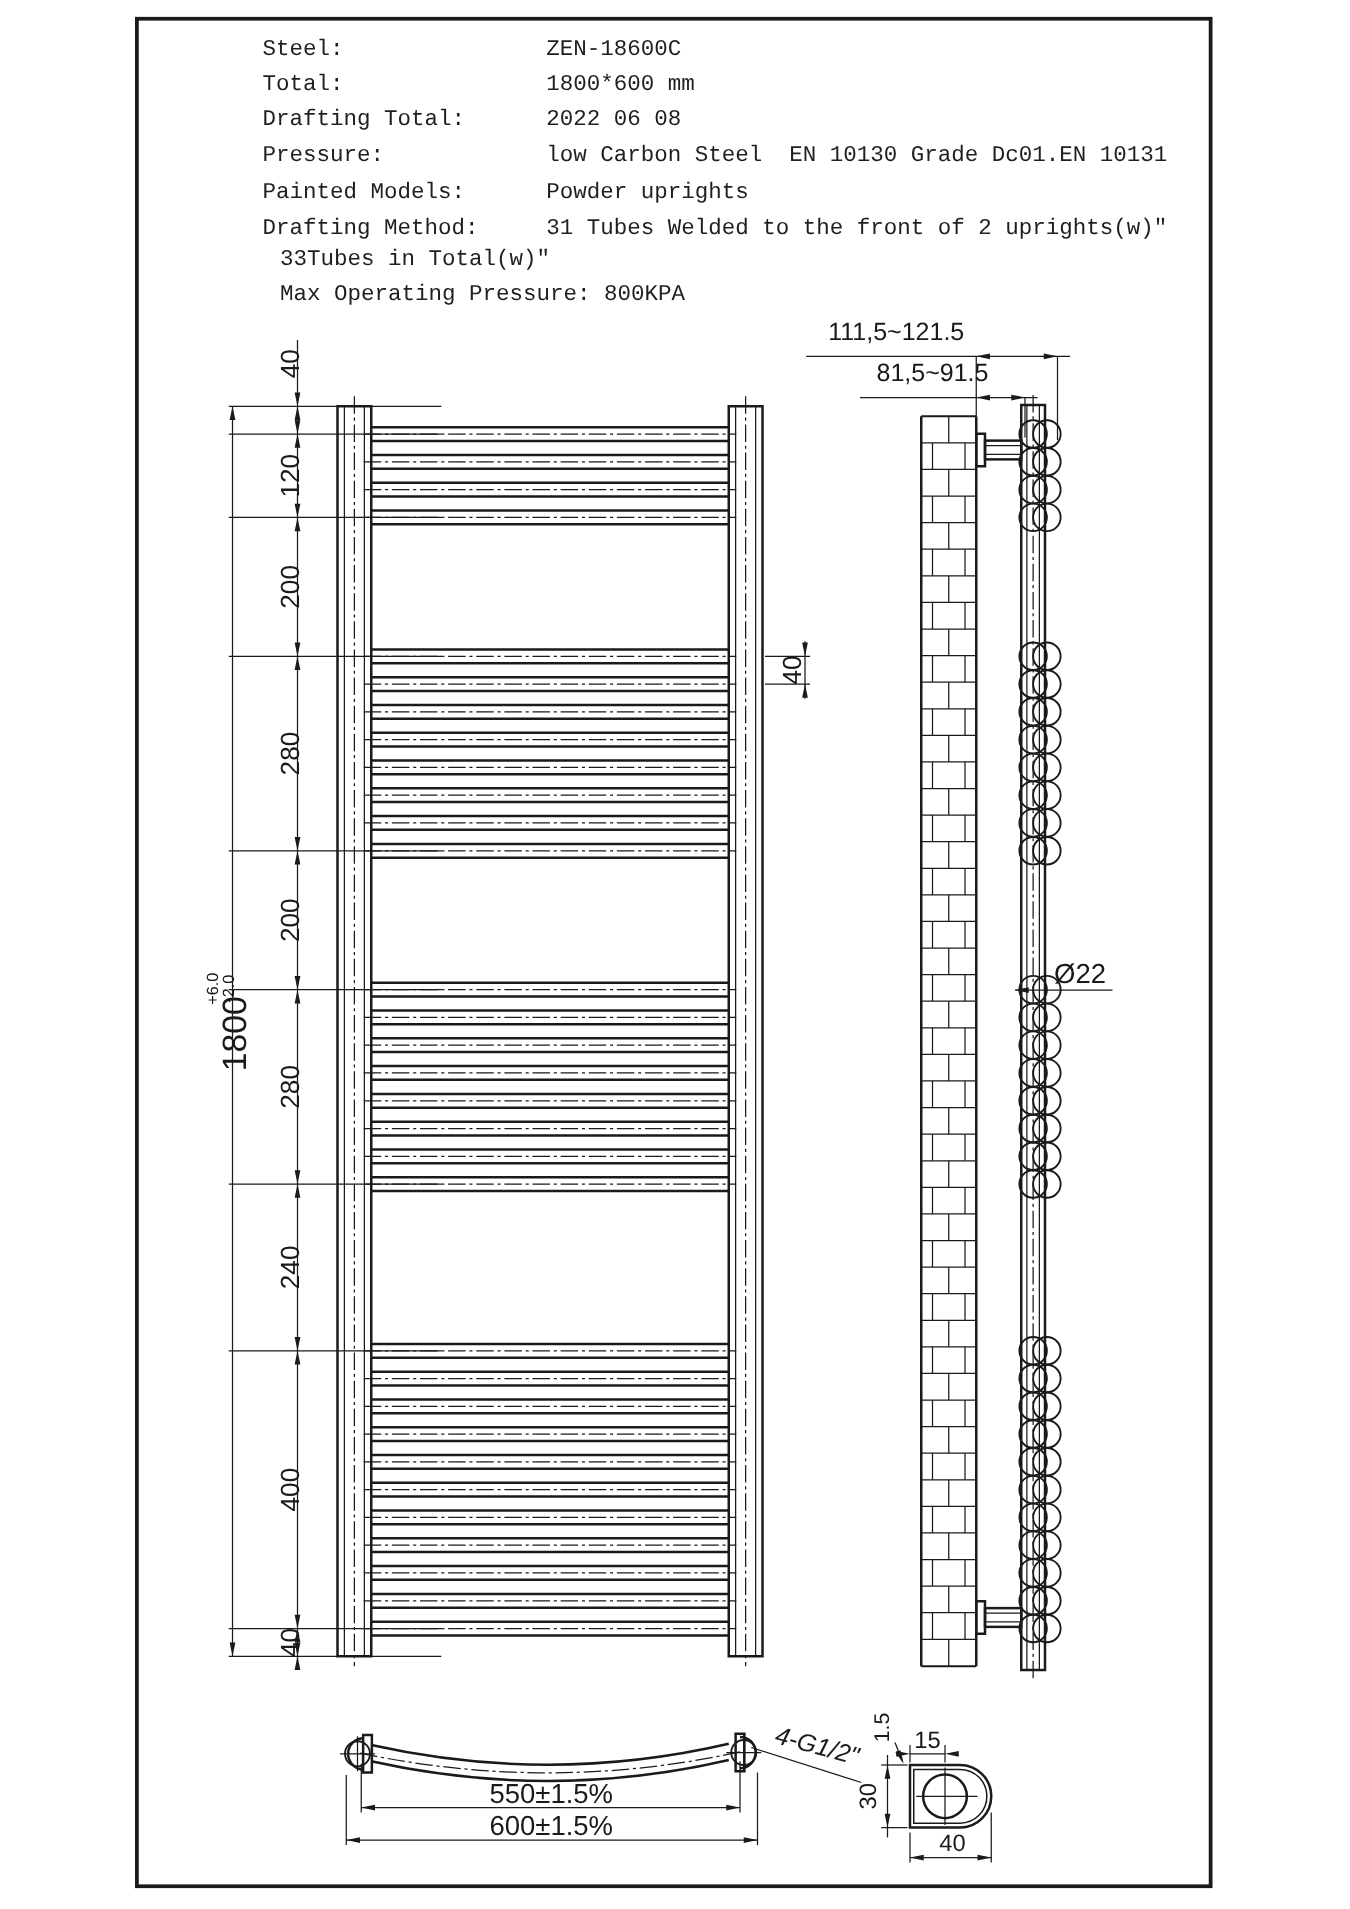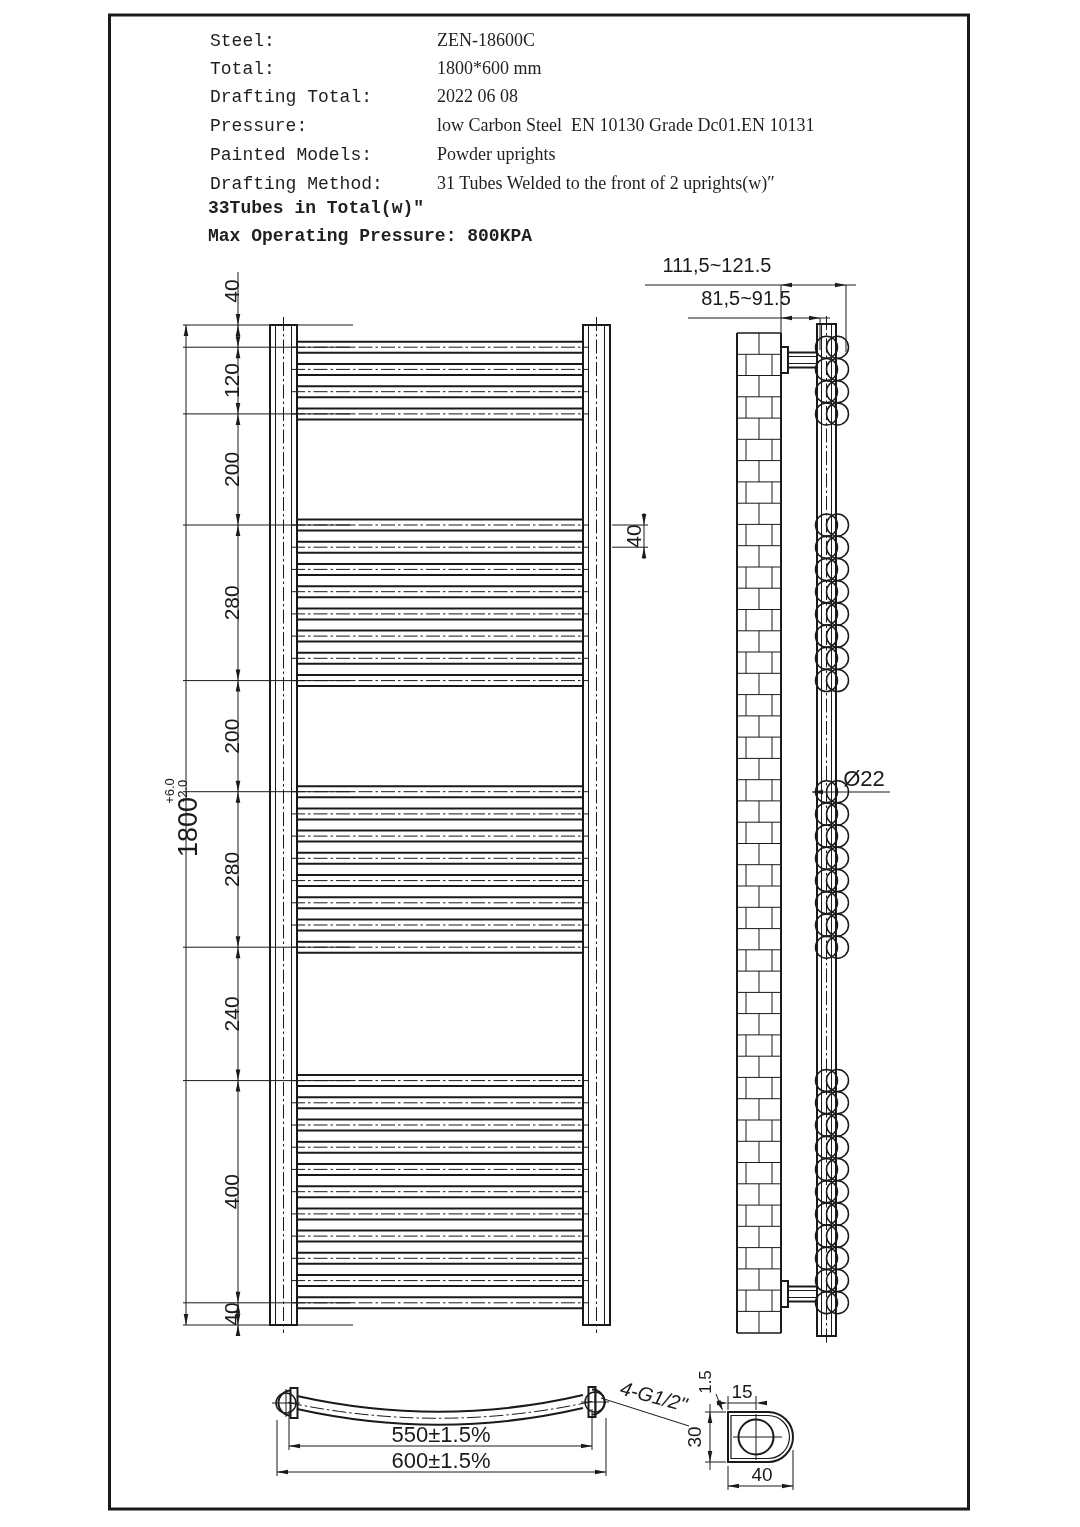--- a/index.html
+++ b/index.html
@@ -3,22 +3,22 @@
 <meta charset="utf-8">
 <style>
   html,body{margin:0;padding:0;background:#fff;}
   #page{position:relative;width:1080px;height:1527px;background:#ffffff;overflow:hidden;
         font-family:"Liberation Sans",sans-serif;color:#1a1a1a;}
   #cad{position:absolute;left:0;top:0;}
   .specs{position:absolute;left:0;top:0;width:1080px;
          font-family:"Liberation Mono","DejaVu Sans Mono",monospace;font-size:18px;color:#1f1f1f;}
   .spec-row{position:absolute;left:210px;white-space:pre;}
   .spec-label{display:inline-block;width:227px;}
-  .spec-value{white-space:pre;font-family:Liberation Serif, serif;}
-  .spec-line{position:absolute;left:208px;white-space:pre;font-weight:bold;}
+  .spec-value{white-space:pre;}
+  .spec-line{position:absolute;left:224px;white-space:pre;}
   text{font-family:"Liberation Sans",sans-serif;fill:#1a1a1a;}
   .thread{font-style:italic;}
 </style>
 </head>
 <body>
 
 <div id="page">
 
   <div class="specs">
     <div class="spec-row" style="top:30px"><span class="spec-label">Steel:</span><span class="spec-value">ZEN-18600C</span></div>

